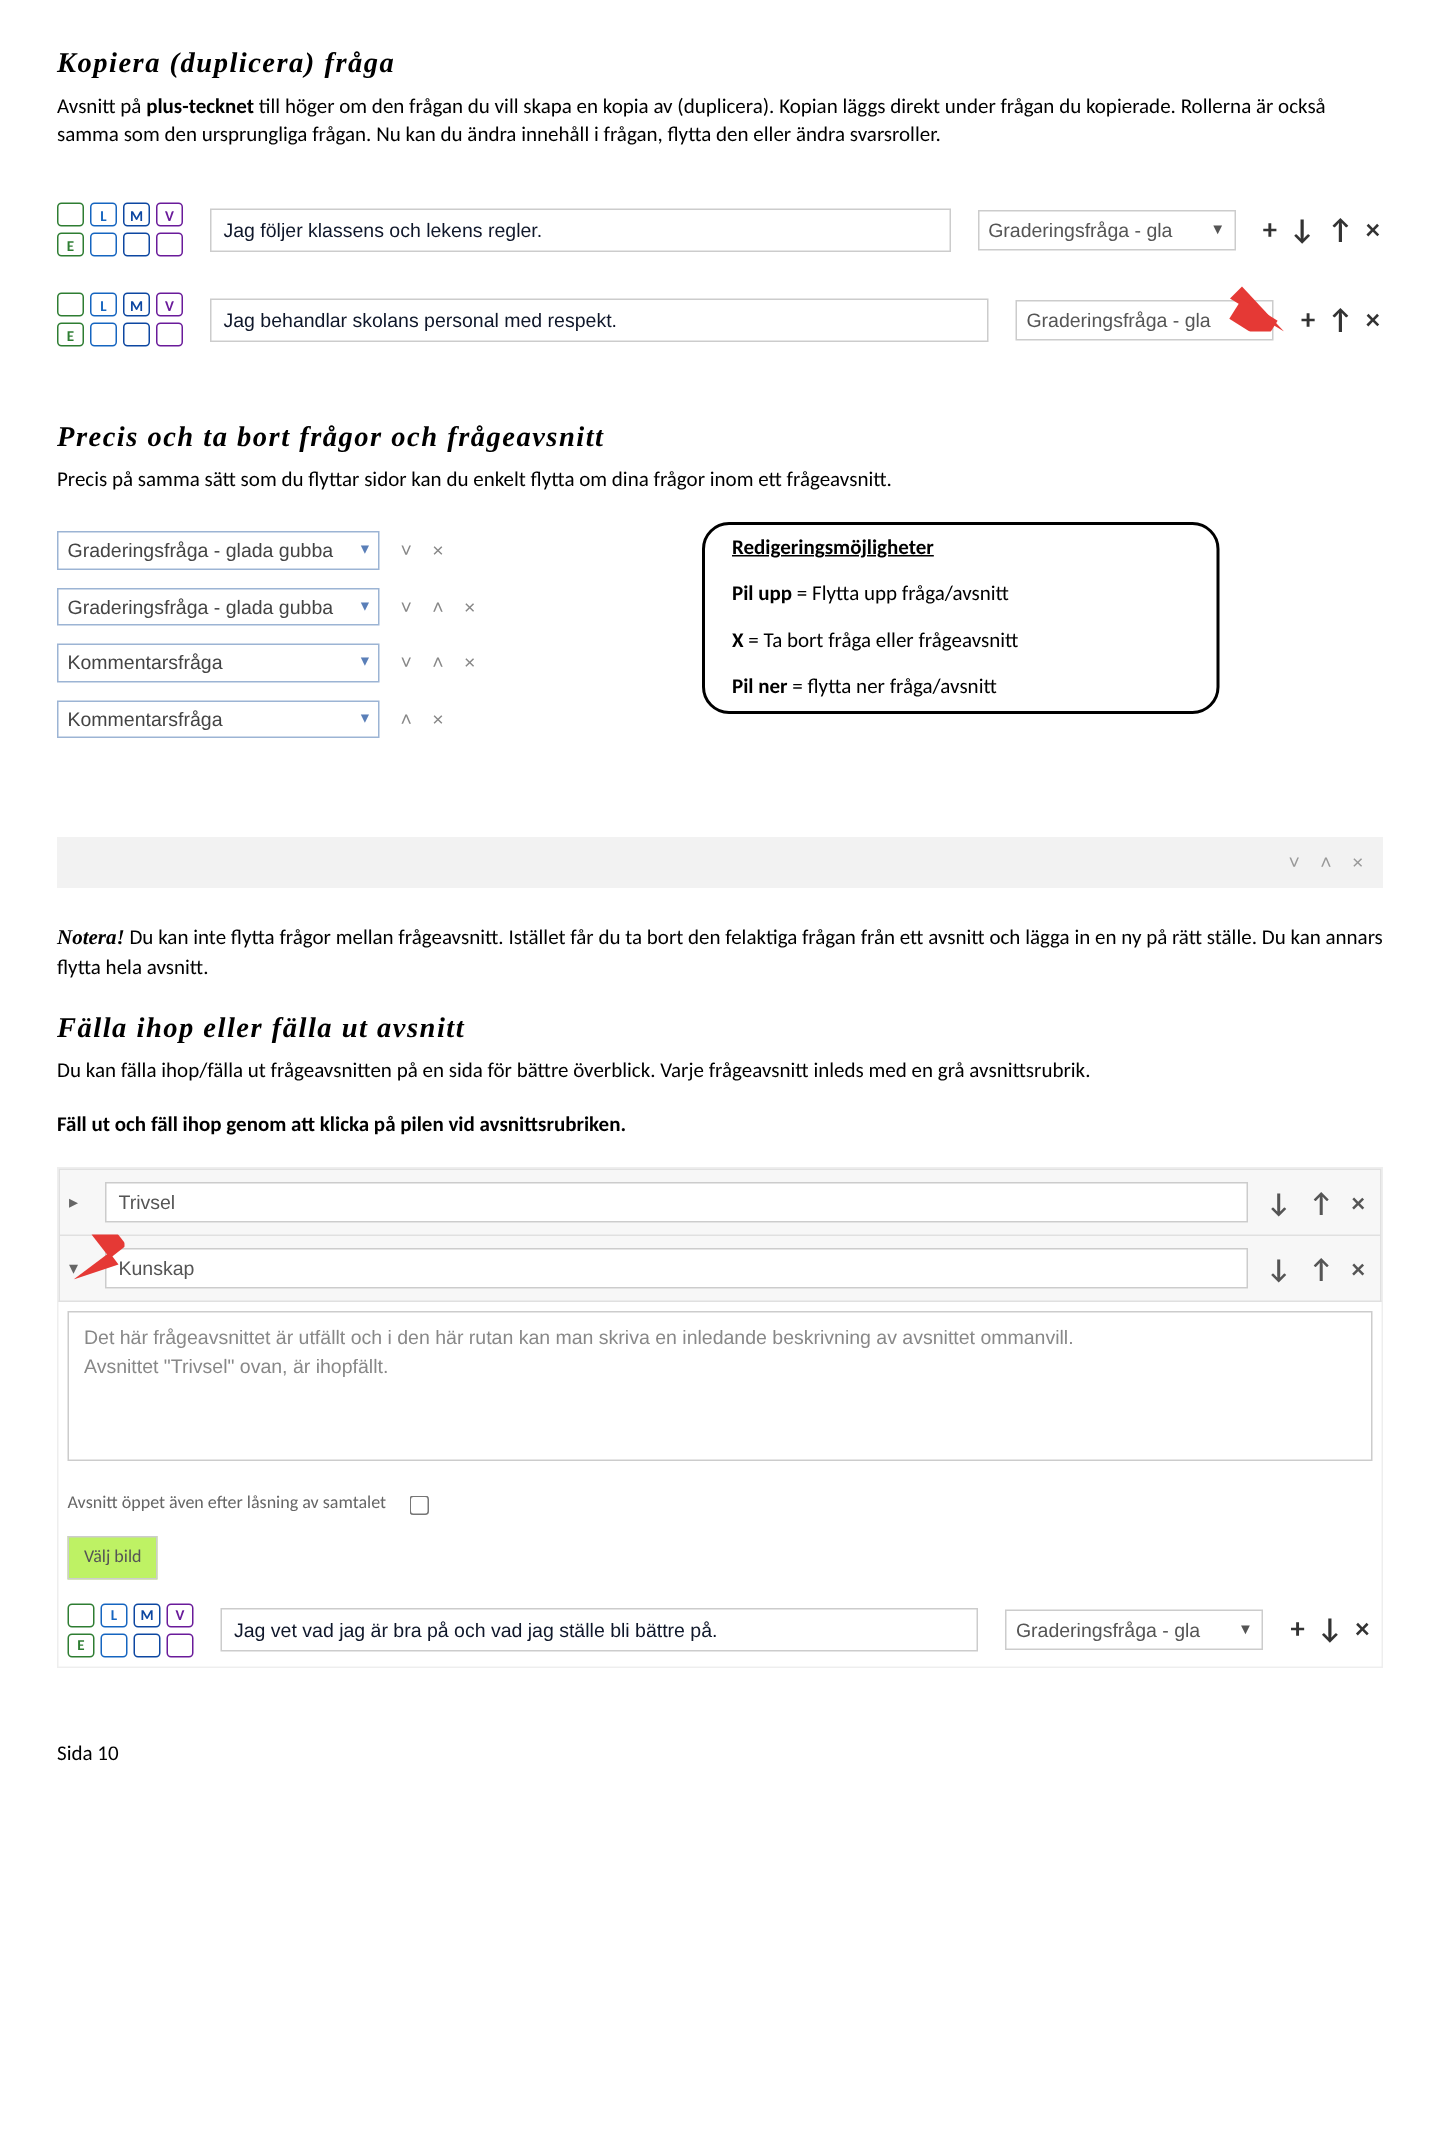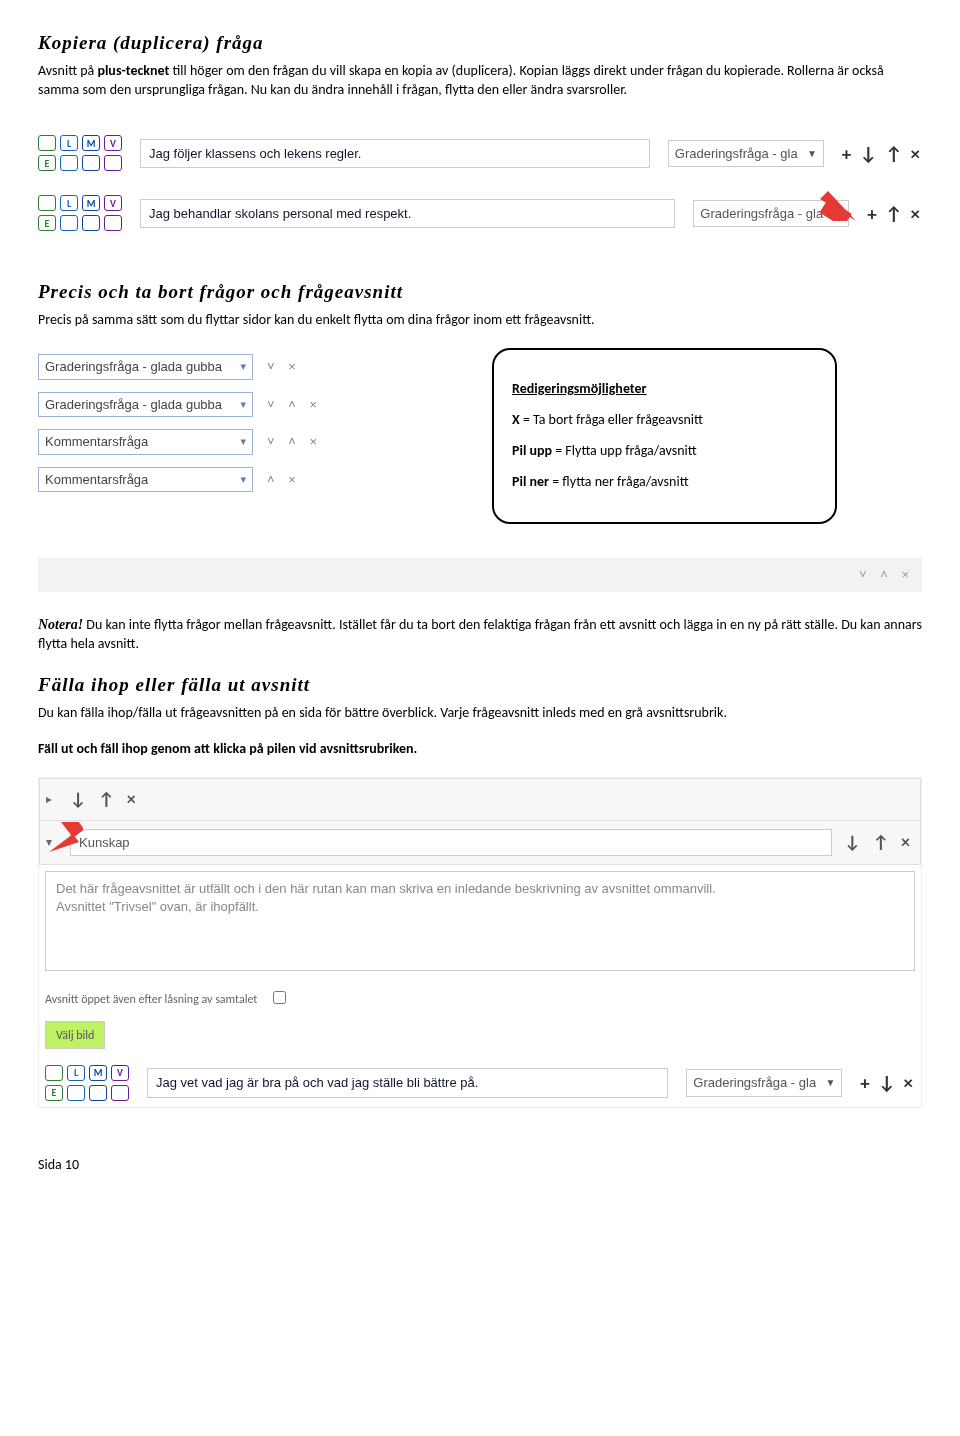--- a/index.html
+++ b/index.html
@@ -49,21 +49,21 @@
   .qtext-box {
     flex: 1;
     border: 1px solid #ccc;
     background:#fff;
     padding: 5px 8px;
     font-size: 13px;
     color:#0f172a;
     font-family: Arial, sans-serif;
   }
   .qsel {
-    width: 156px;
+    width: 172px;
     border: 1px solid #ccc;
     background:#fff;
     padding: 4px 6px;
     font-size: 13px;
     color:#555;
     font-family: Arial, sans-serif;
     display:flex; justify-content:space-between; align-items:center;
   }
   .qsel .caret { font-size:10px; }
   .qicons { font-size: 19px; font-weight: bold; color:#333; white-space:nowrap; letter-spacing:2px;}
@@ -82,25 +82,24 @@
     font-size:13px; color:#444;
     font-family: Arial, sans-serif;
     display:flex; justify-content:space-between; align-items:center;
   }
   .dsel .carblue { color:#5a7fb8; font-size:11px;}
   .dctrl { font-family: Arial; color:#888; font-size:13px; letter-spacing:5px; }
 
   .callout {
     border: 2px solid #000;
     border-radius: 18px;
-    padding: 30px 18px;
+    padding: 6px 18px;
     width: 345px;
     position: absolute;
     left: 430px;
-    margin-left: 24px;
   }
   .callout h4 { font-size:14px; font-weight:bold; margin-bottom:12px; text-decoration: underline;}
   .callout p { font-size:14px; margin-bottom:12px; }
   .drow-wrap { position: relative; }
 
   
   .section-row {
     display:flex; align-items:center; gap:12px;
     padding: 8px 6px;
     border:1px solid #e0e0e0;
@@ -110,21 +109,21 @@
   .section-row input[type=text]{
     flex:1; border:1px solid #ccc; background:#fff;
     padding:5px 8px; font-size:13px; font-family:Arial; color:#555;
   }
   .section-ctrl { color:#555; font-size:18px; letter-spacing:4px; font-weight:bold;}
   .desc-area {
     width:100%; border:1px solid #ccc; background:#fff;
     padding:8px 10px; font-size:13px; font-family:Arial; color:#888;
     height:100px; resize:none; line-height:1.4;
   }
-  .lock-row { font-size:12px; color:#666; padding:8px 6px; display:flex; align-items:flex-start; gap:16px;}
+  .lock-row { font-size:12px; color:#666; padding:8px 6px; display:flex; align-items:flex-end; gap:16px;}
   .imgbtn { border:1px solid #ccc; background:#bef264; color:#555; font-size:12px; padding:5px 10px; margin:6px 6px 10px; display:inline-block;}
   .bottom-wrap { border:1px solid #eee; }
 
   .footer { margin-top: 48px; font-size:14px; }
   .gray-strip{ background:#f2f2f2; height:34px; padding:0 8px; display:flex; align-items:center; gap:28px;}
   .gray-strip .dctrl{ margin-left:auto; }
 
   .qrow-wrap{ position:relative; margin-bottom:6px;}
   .arrow-point{ position:absolute; right:66px; top:52px;}
   .red-small{ position:absolute; left:10px; top:44px; z-index:2;}
@@ -198,22 +197,22 @@
 <div class="spacer36"></div>
 
 <h2 class="serif">Precis och ta bort frågor och frågeavsnitt</h2>
 <p>Precis på samma sätt som du flyttar sidor kan du enkelt flytta om dina frågor inom ett frågeavsnitt.</p>
 
 <div class="spacer12"></div>
 
 <div class="drow-wrap">
   <div class="callout">
     <h4>Redigeringsmöjligheter</h4>
+    <p><span class="bold">Pil upp</span><span> = Flytta upp fråga/avsnitt</span></p>
     <p><span class="bold">X</span><span> = Ta bort fråga eller frågeavsnitt</span></p>
-    <p><span class="bold">Pil upp</span><span> = Flytta upp fråga/avsnitt</span></p>
     <p style="margin-bottom:0"><span class="bold">Pil ner</span><span> = flytta ner fråga/avsnitt</span></p>
   </div>
 
   <div class="drow">
     <div class="dsel">
         <span>Graderingsfråga - glada gubba</span>
         <span class="carblue">▾</span>
       </div>
     <div class="dctrl">˅     ×</div>
   </div>
@@ -265,20 +264,21 @@
 
 <div class="bottom-wrap" style="position:relative">
   <div class="red-small">
     <svg width="34" height="30">
         <polygon points="0,30 24,12 30,20" fill="#e53935"></polygon>
         <rect x="12" y="0" width="14" height="20" fill="#e53935" transform="rotate(-38 12 0)"></rect>
       </svg>
   </div>
   <div class="section-row">
     <span class="arrtog">▸</span>
+    <input type="text" value="Trivsel" style="">
     <span class="section-ctrl">↓  ↑  ×</span>
   </div>
   <div class="section-row" style="border-top:none">
     <span class="arrtog">▾</span>
     <input type="text" value="Kunskap" style="">
     <span class="section-ctrl">↓  ↑  ×</span>
   </div>
   <div style="padding:6px">
     <textarea class="desc-area" style="">Det här frågeavsnittet är utfällt och i den här rutan kan man skriva en inledande beskrivning av avsnittet ommanvill.
 Avsnittet "Trivsel" ovan, är ihopfällt.</textarea>

